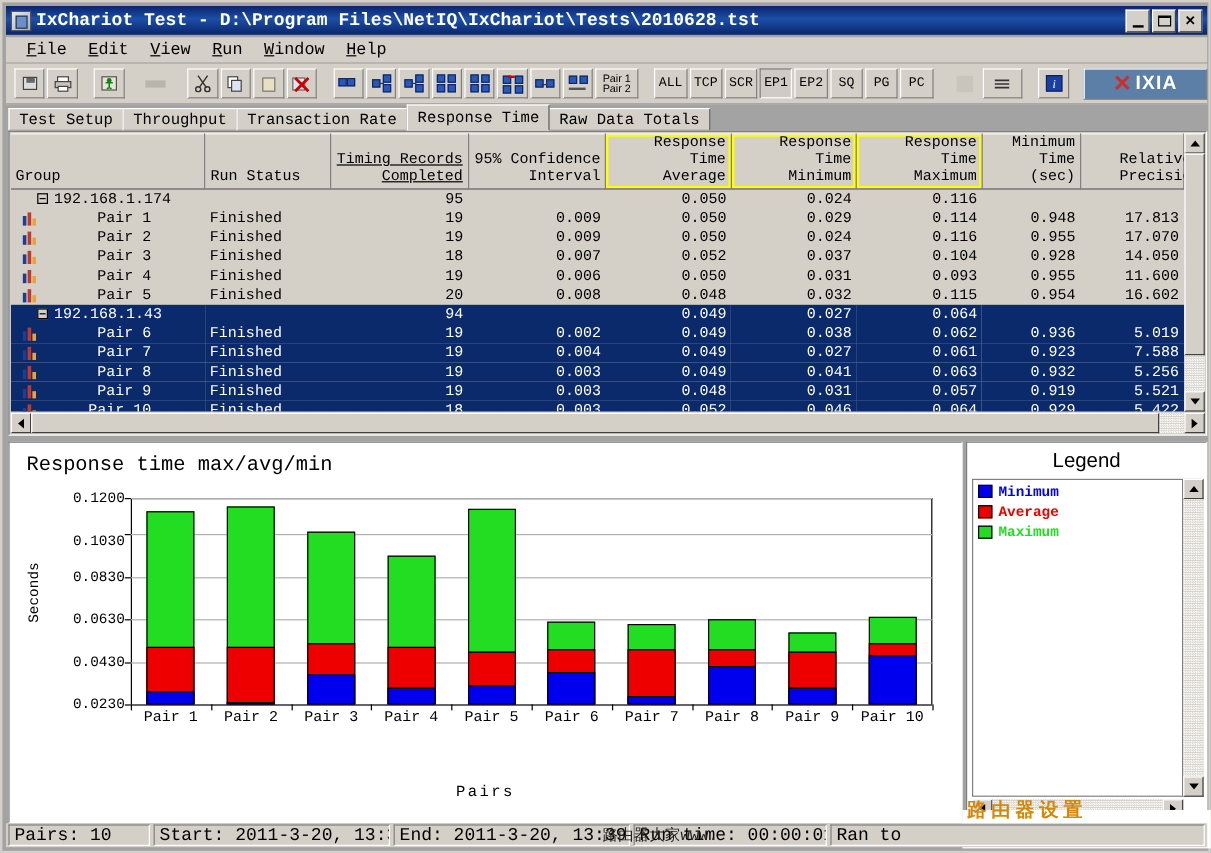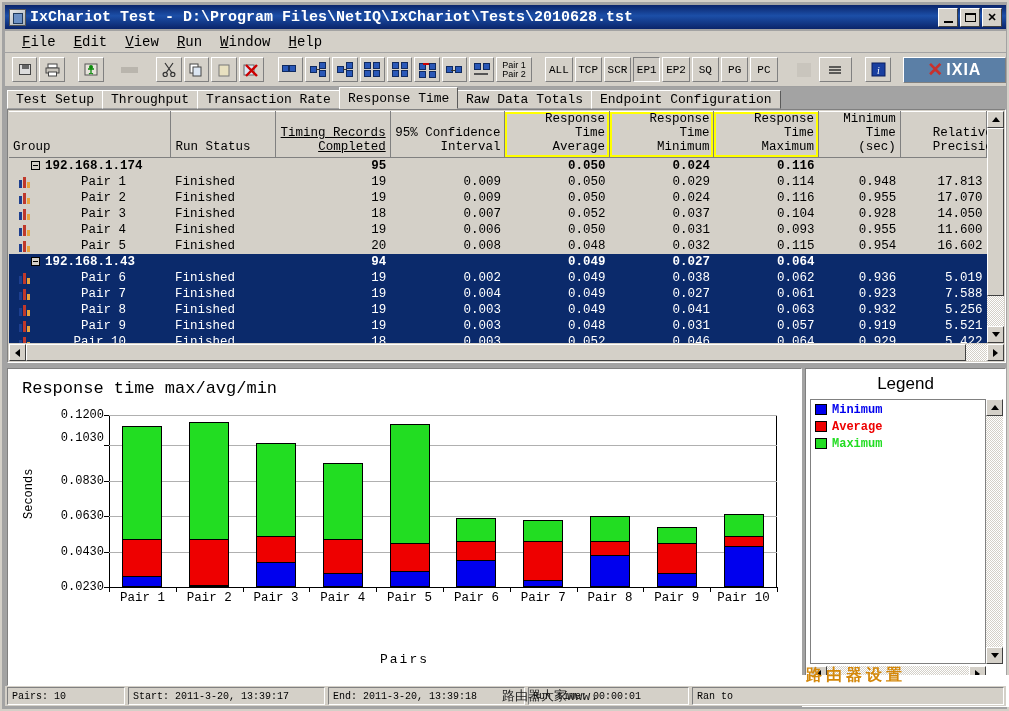--- a/index.html
+++ b/index.html
@@ -104,21 +104,21 @@
     border-right:1px solid #808080; border-bottom:1px solid #808080;
     border-top:1px solid #fff;
     text-align:right; line-height:14px;
   }
   table.grid th.lead { text-align:left; vertical-align:bottom; }
   table.grid th.hl { box-shadow: inset 0 0 0 2px #ffff00; }
   table.grid td { height:16px; padding:0 4px; white-space:nowrap;
     font-size:12.5px; color:#000; line-height:16px; }
   td.num { text-align:right; }
   td.c-group { text-align:left; }
-  tr.grp td { font-weight:bold; }
+  tr.grp td { font-weight:normal; }
   tr.sel td { background:#0b2a6b; color:#fff; }
   tr.sel.grp td { background:#0b2a6b; color:#fff; }
   .expander { display:inline-block; width:9px; height:9px; border:1px solid #000;
     background:#d4d0c8; position:relative; margin-right:5px; vertical-align:middle; }
   .expander:after { content:""; position:absolute; left:1px; top:3px; width:5px; height:1px; background:#000; }
   .rowicon { display:inline-block; width:11px; height:12px; vertical-align:middle; position:relative; }
   .rowicon i { position:absolute; bottom:0; width:3px; display:block; }
   .rowicon i:nth-child(1){ left:0; height:8px; background:#1d3f8f; }
   .rowicon i:nth-child(2){ left:4px; height:11px; background:#c0392b; }
   .rowicon i:nth-child(3){ left:8px; height:6px; background:#e8a33d; }
@@ -190,21 +190,21 @@
     background:#fff; border:1px solid #808080; }
   .legend-row { display:flex; align-items:center; height:15px; padding-left:4px; margin-top:2px; }
   .legend-sw { width:12px; height:11px; border:1px solid #000; margin-right:5px; }
   .legend-lab { font-size:12px; font-family:"Liberation Mono", monospace; font-weight:bold; }
   .legend-vs { position:absolute; right:2px; top:30px; width:17px; height:265px; background:#d4d0c8; }
   .legend-hs { position:absolute; left:4px; bottom:3px; width:176px; height:16px; background:#d4d0c8; }
 
   
   .statusbar { position:absolute; left:3px; bottom:3px; width:1001px; height:20px;
     background:#d4d0c8; display:flex; align-items:center; gap:3px; padding:0 2px; }
-  .status-cell { height:18px; line-height:17px; font-size:10px;
+  .status-cell { height:18px; line-height:17px; font-size:15px;
     font-family:"Liberation Mono", monospace; color:#000; padding:0 4px;
     border-top:1px solid #808080; border-left:1px solid #808080;
     border-right:1px solid #fff; border-bottom:1px solid #fff;
     white-space:nowrap; overflow:hidden; }
   .wm-right { position:absolute; left:800px; bottom:2px; width:208px; height:32px; background:#fff; }
   .wm-right .cn { position:absolute; left:4px; top:-10px; font-size:16px; color:#d4880b;
     font-weight:bold; font-family:"Liberation Serif", serif; letter-spacing:4px; }
   .wm-right .dom { position:absolute; left:4px; top:8px; font-size:17px; color:#2d7d2d;
     font-family:"Liberation Serif", serif; }
   .wm-mid { position:absolute; left:500px; bottom:4px; font-size:13px; color:#222;
@@ -393,21 +393,20 @@
       <span class="ixia-t">IXIA</span>
     </div>
   </div>
 
   <div class="tabstrip" id="tabstrip">
       <div class="tab" style="left: 0px;">Test Setup</div>
       <div class="tab" style="left: 95px;">Throughput</div>
       <div class="tab" style="left: 190px;">Transaction Rate</div>
       <div class="tab active" style="left: 332px;">Response Time</div>
       <div class="tab" style="left: 450px;">Raw Data Totals</div>
-      <div class="tab" style="left: 584px;">Endpoint Configuration</div>
     </div>
 
   <div class="grid-panel">
     <div class="grid-inner">
       <table class="grid" id="grid-table">
         <thead>
             <tr id="grid-head">
               <th class="lead" style="width: 158px;">Group</th>
               <th class="lead" style="width: 102px;">Run Status</th>
               <th style="width: 112px; text-decoration: underline;">
@@ -616,21 +615,21 @@
         <div class="ytickmark" style="top: 136.536px;"></div>
         <div class="ytick" style="top: 136.536px;">0.0430</div>
         <div class="gridline" style="top: 101.072px;"></div>
         <div class="ytickmark" style="top: 101.072px;"></div>
         <div class="ytick" style="top: 101.072px;">0.0630</div>
         <div class="gridline" style="top: 65.6082px;"></div>
         <div class="ytickmark" style="top: 65.6082px;"></div>
         <div class="ytick" style="top: 65.6082px;">0.0830</div>
         <div class="gridline" style="top: 30.1443px;"></div>
         <div class="ytickmark" style="top: 30.1443px;"></div>
-        <div class="ytick" style="top: 23px;">0.1030</div>
+        <div class="ytick" style="top: 36px;">0.1030</div>
         <div class="gridline" style="top: 0px;"></div>
         <div class="ytickmark" style="top: 0px;"></div>
         <div class="ytick" style="top: 0px;">0.1200</div>
         <div class="bar max" style="left: 13.4px; width: 40px; height: 161.361px; background: rgb(34, 221, 34);"></div>
         <div class="bar avg" style="left: 13.4px; width: 40px; height: 47.8763px; background: rgb(238, 0, 0);"></div>
         <div class="bar min" style="left: 13.4px; width: 40px; height: 10.6392px; background: rgb(0, 0, 238);"></div>
         <div class="xtickmark" style="left: 0px;"></div>
         <div class="xtick" style="left: 33.4px;">Pair 1</div>
         <div class="bar max" style="left: 80.2px; width: 40px; height: 164.907px; background: rgb(34, 221, 34);"></div>
         <div class="bar avg" style="left: 80.2px; width: 40px; height: 47.8763px; background: rgb(238, 0, 0);"></div>

